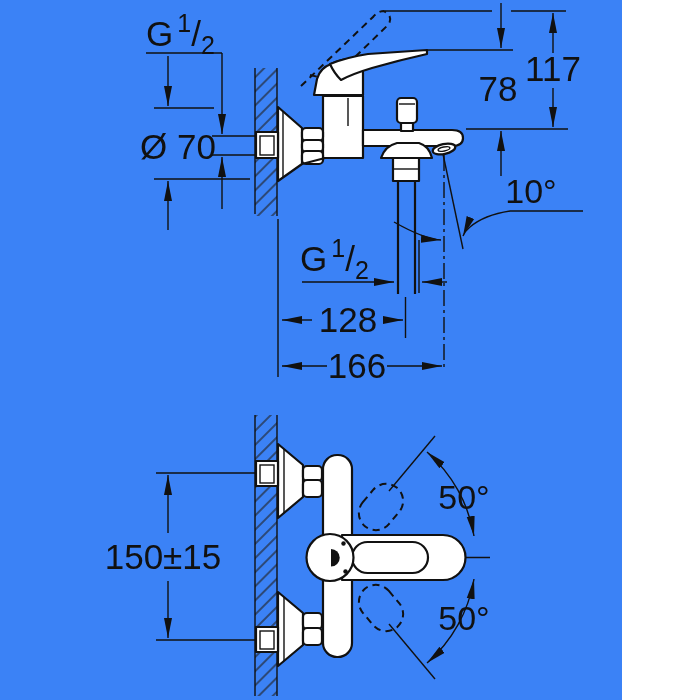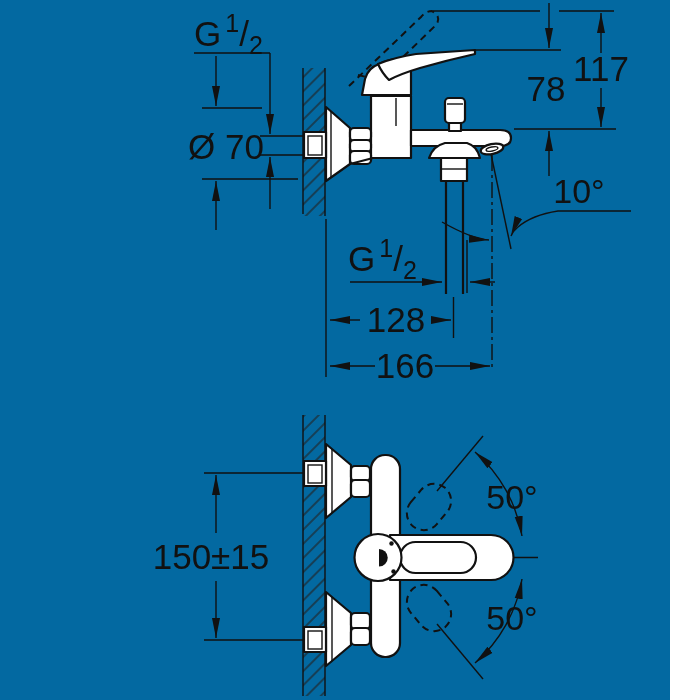--- a/index.html
+++ b/index.html
@@ -1,16 +1,16 @@
 <!DOCTYPE html>
 <html><head>
 <meta charset="utf-8">
 <style>
   html,body{margin:0;padding:0;background:#ffffff;}
-  #canvas{width:622px;height:700px;position:relative;background:#0369a1;overflow:hidden;padding-left:48px;}
+  #canvas{width:622px;height:700px;position:relative;background:#3b82f6;overflow:hidden;}
   svg text{font-family:"Liberation Sans","DejaVu Sans",sans-serif;fill:#111111;}
   .dimtxt{font-size:34px;}
   .bigtxt{font-size:35px;}
   .obj{stroke:#111111;stroke-width:2.2;fill:#ffffff;stroke-linejoin:round;}
   .objthin{stroke:#111111;stroke-width:1.4;fill:none;}
   .dim{stroke:#111111;stroke-width:1.4;fill:none;}
   .ghost{stroke:#111111;stroke-width:2;fill:none;stroke-dasharray:7 5;}
 </style>
 </head>
 <body>

